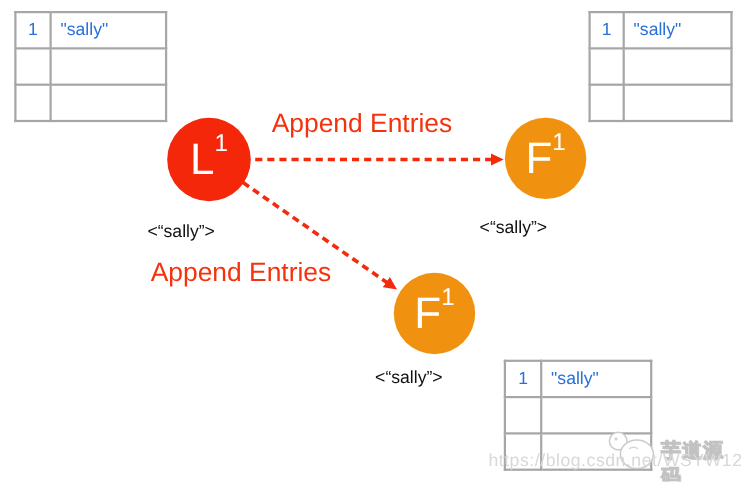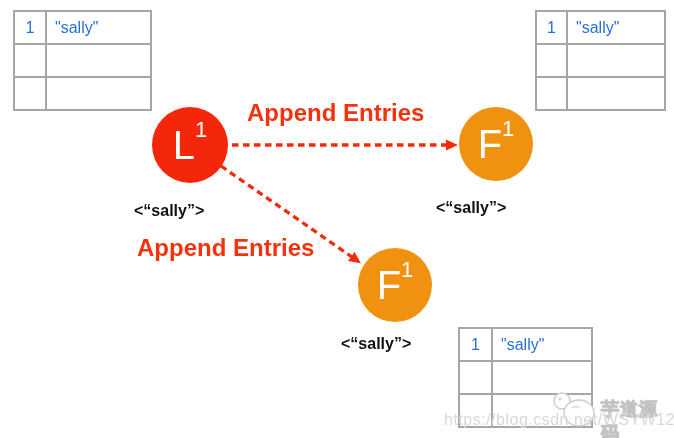--- a/index.html
+++ b/index.html
@@ -30,21 +30,21 @@
   }
   .node-leader{left:152px;top:107px;width:76px;height:76px;background:var(--leader-red,#f4270b);}
   .node-follower-right{left:459px;top:107px;width:74px;height:74px;background:var(--follower-orange,#f0920f);}
   .node-follower-bottom{left:358px;top:248px;width:74px;height:74px;background:var(--follower-orange,#f0920f);}
   .node-label{display:flex;align-items:flex-start;}
   .node-label .letter{font-size:40px;line-height:1;}
   .node-label .sup{font-size:22px;line-height:1;margin-top:-6px;}
   
   svg.arrows{position:absolute;left:0;top:0;width:674px;height:438px;pointer-events:none;}
   
-  .lbl{position:absolute;white-space:nowrap;line-height:1.15;font-weight:bold;}
+  .lbl{position:absolute;white-space:nowrap;line-height:1.15;}
   .msg{font-size:24px;color:var(--message-red,#f5320e);}
   .msg-top{left:247px;top:99px;}
   .msg-bottom{left:137px;top:234px;}
   .entries{font-size:16px;color:#111;}
   .entries-leader{left:134px;top:202px;}
   .entries-right{left:436px;top:199px;}
   .entries-bottom{left:341px;top:335px;}
   
   .wm-logo{position:absolute;left:548px;top:388px;}
   .wm-brand{

